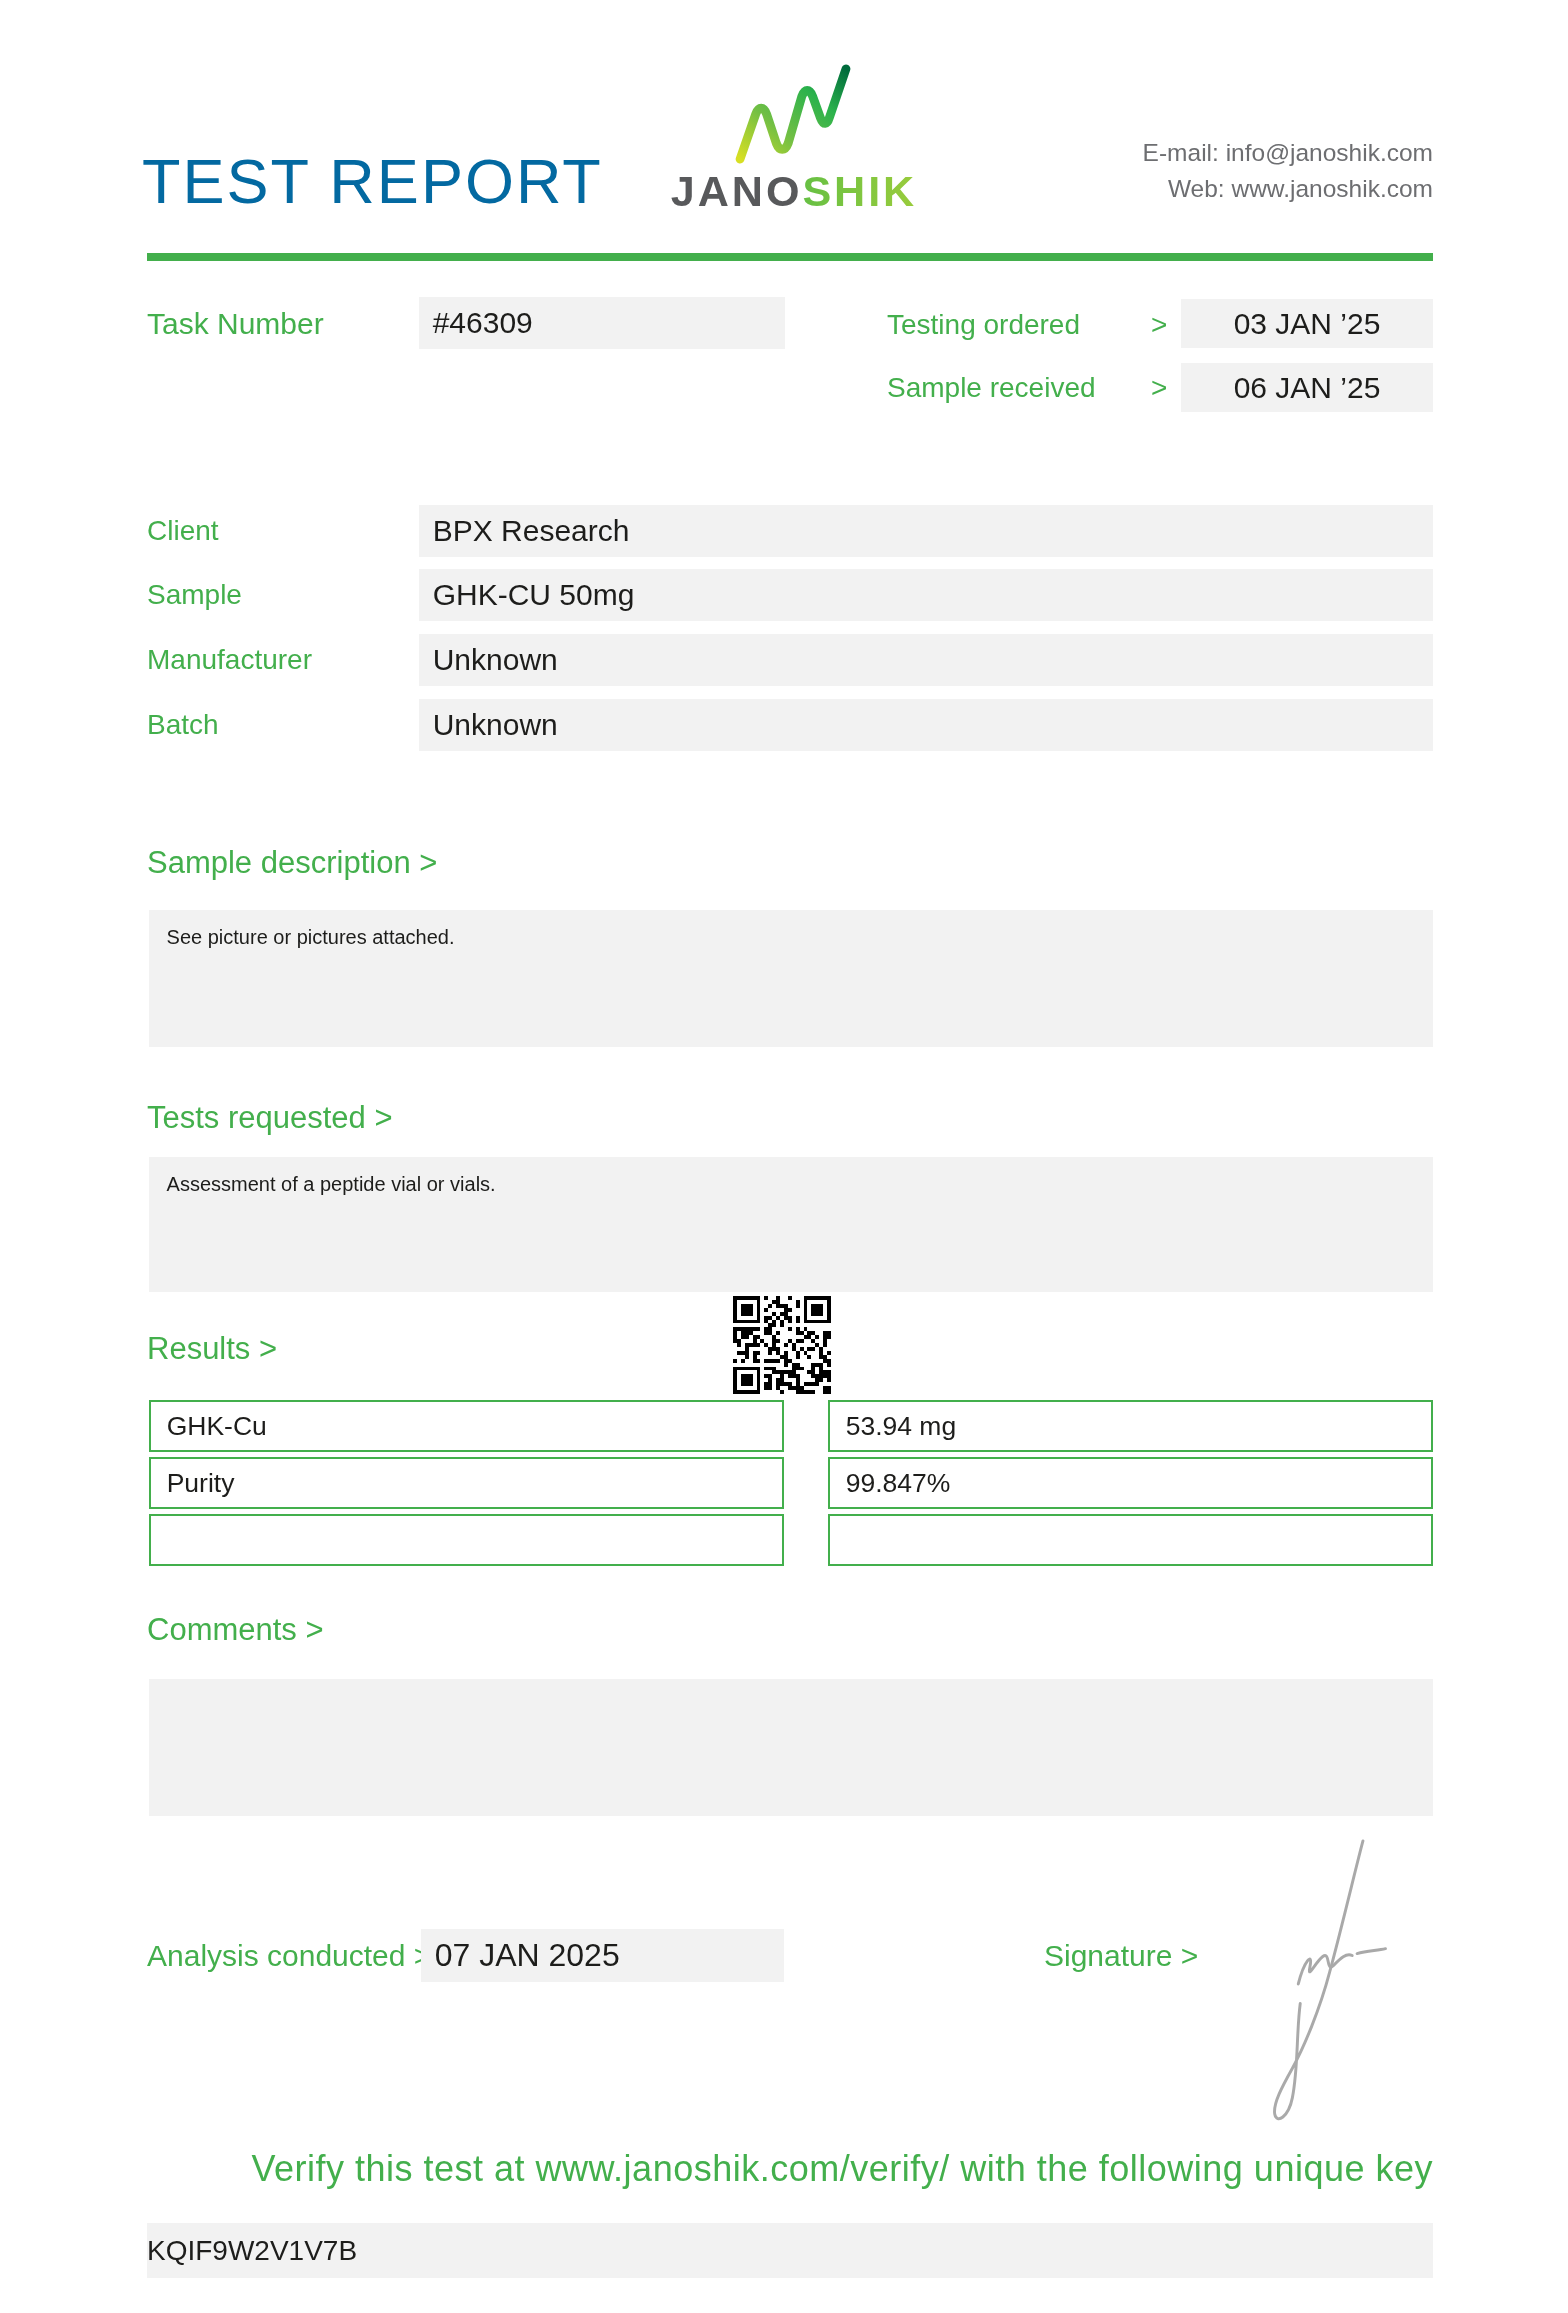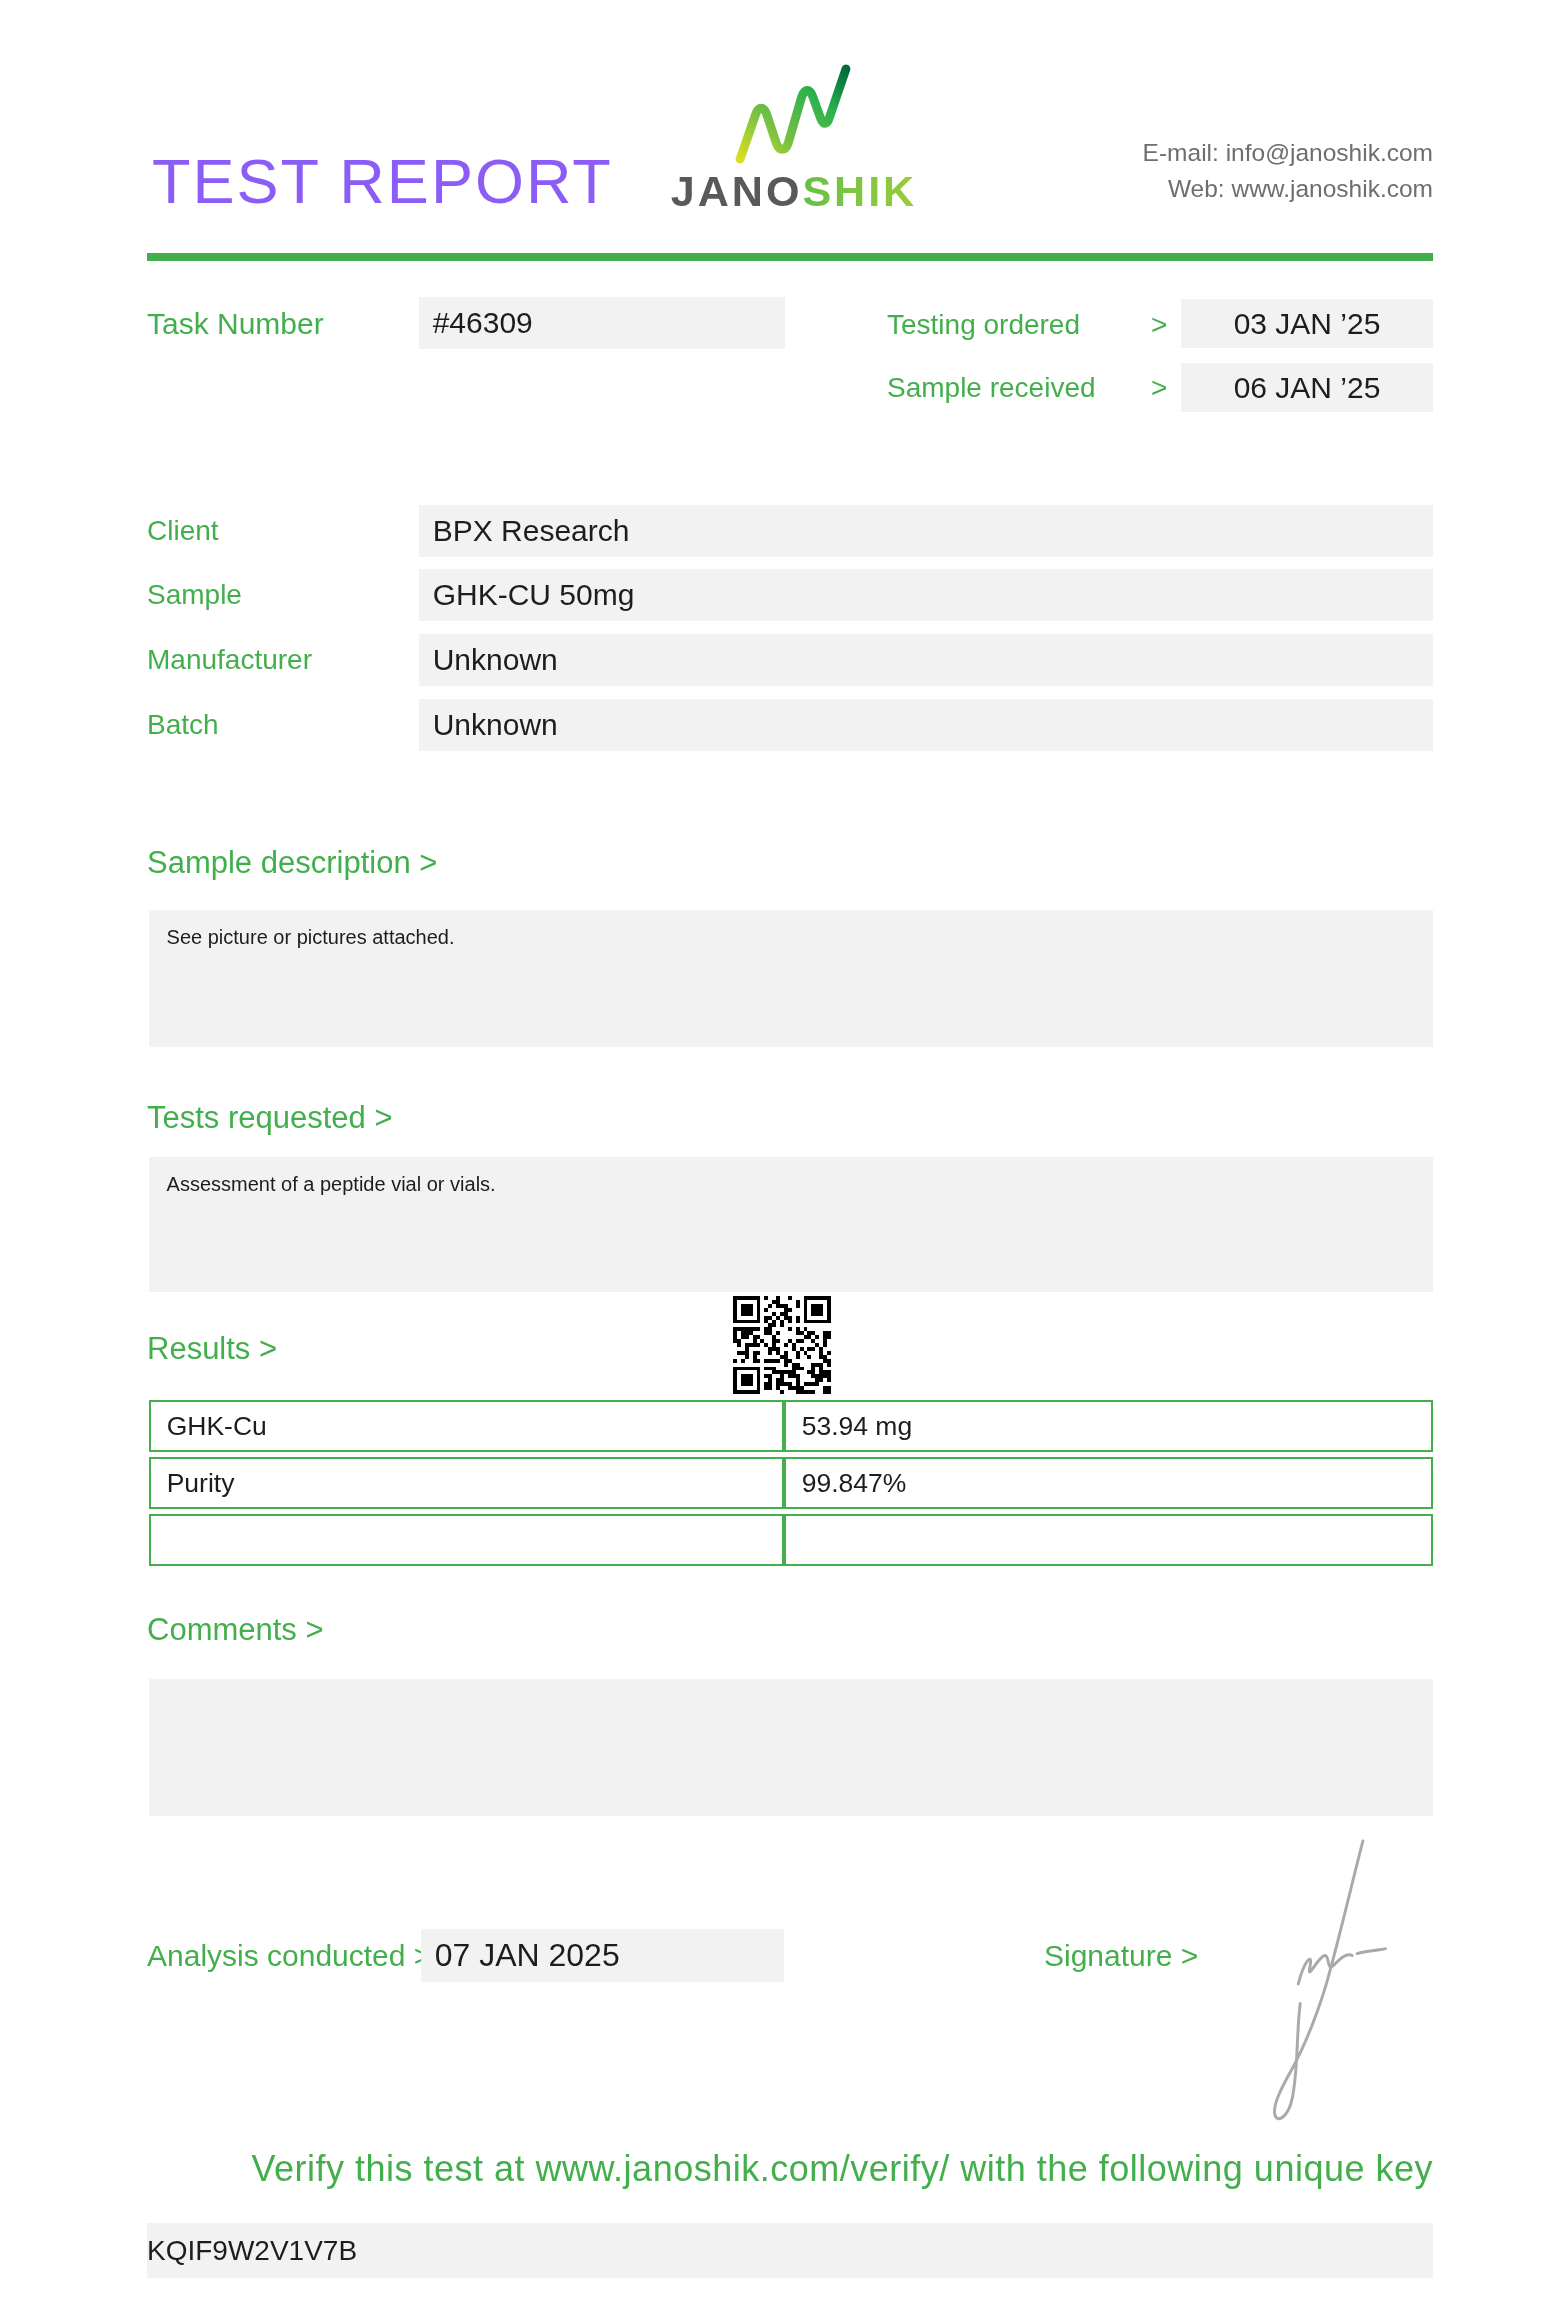--- a/index.html
+++ b/index.html
@@ -2,21 +2,21 @@
 <html><head>
 <meta charset="utf-8">
 <style>
   html,body{margin:0;padding:0;background:#ffffff;}
   .page{
     position:relative;width:1568px;height:2313px;background:#ffffff;overflow:hidden;
     font-family:"Liberation Sans",sans-serif;color:#1d1d1b;
   }
   .abs{position:absolute;}
   
-  .report-title{left:142px;top:145px;font-size:63px;letter-spacing:2px;color:#8b5cf6;font-weight:500;white-space:nowrap;margin-left:10px;}
+  .report-title{left:142px;top:145px;font-size:63px;letter-spacing:2px;color:#0369a1;font-weight:500;white-space:nowrap;}
   .logo-wrap{left:642px;top:57px;width:304px;height:162px;}
   .contact{right:135px;top:135px;text-align:right;color:#6d6e71;font-size:24.5px;line-height:36px;white-space:nowrap;}
   .rule{left:147px;top:253px;width:1286px;height:7.8px;background:#43af4c;}
   
   .glabel{color:#43af4c;font-size:28px;white-space:nowrap;}
   .garrow{color:#43af4c;font-size:28px;}
   .field{background:#f2f2f2;font-size:30px;color:#1d1d1b;}
   .task-label{left:147px;top:307px;font-size:30px;}
   .task-box{left:419px;top:297px;width:366px;height:52px;line-height:52px;padding-left:13.7px;box-sizing:border-box;}
   .ordered-label{left:887px;top:309px;}
@@ -26,21 +26,21 @@
   .received-arrow{left:1151px;top:372px;}
   .received-box{left:1181px;top:363px;width:252px;height:49px;line-height:49px;text-align:center;}
   
   .detail-label{left:147px;}
   .detail-box{left:419px;width:1014px;height:52px;line-height:52px;padding-left:13.7px;box-sizing:border-box;}
   
   .sect-heading{left:147px;color:#43af4c;font-size:31px;white-space:nowrap;}
   .sect-box{left:149px;width:1284px;background:#f2f2f2;font-size:20px;padding:15.7px 17.6px;box-sizing:border-box;}
   
   .rtable{left:149px;top:1400px;width:1284px;}
-  .trow{display:flex;margin-bottom:4.9px;}
+  .trow{display:flex;margin-bottom:4.9px;gap:44px;}
   .tcell{border:2px solid #43af4c;height:52px;line-height:48px;box-sizing:border-box;padding-left:15.7px;font-size:26.5px;background:#fff;}
   .tcell.c1{width:635px;}
   .tcell.c2{flex:1;margin-left:0px;}
   
   .analysis-label{left:147px;top:1939px;font-size:30px;}
   .analysis-box{left:421px;top:1929px;width:363px;height:53px;line-height:53px;padding-left:13.7px;box-sizing:border-box;font-size:32px;}
   .signature-label{left:1044px;top:1939px;font-size:30px;}
   .signature-svg{left:1253px;top:1835px;}
   .verify-line{left:147px;top:2148px;width:1286px;color:#43af4c;font-size:36px;letter-spacing:0.5px;white-space:nowrap;text-align:right;}
   .key-box{left:147px;top:2223px;width:1286px;height:55px;line-height:55px;text-align:left;font-size:28px;}

